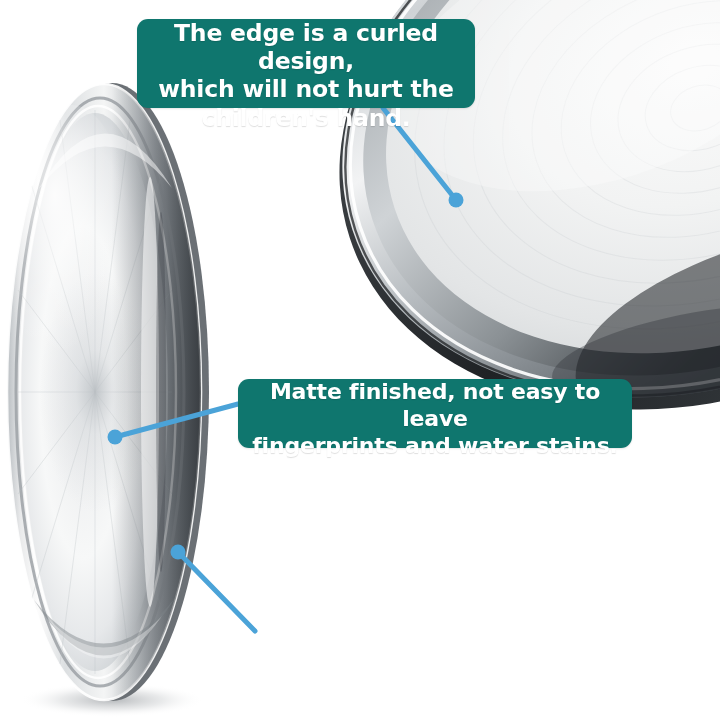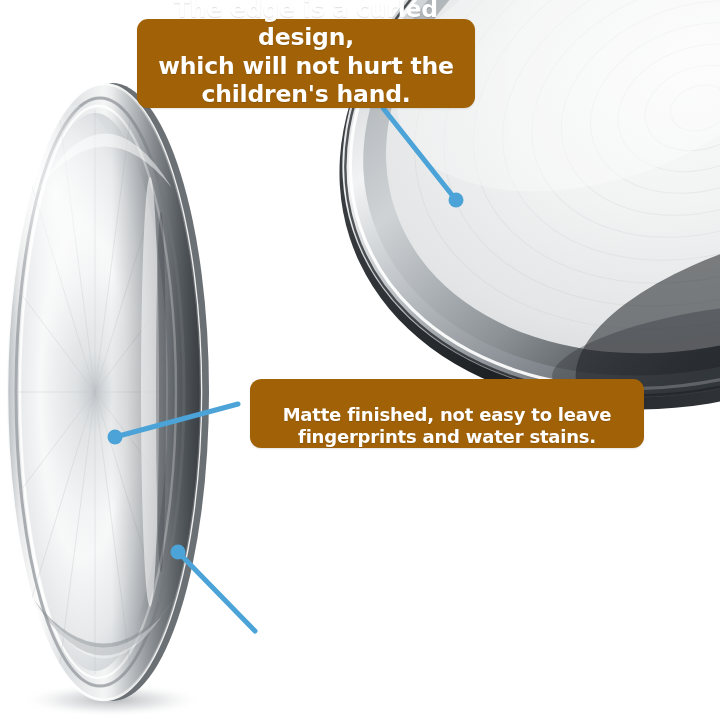--- a/index.html
+++ b/index.html
@@ -21,46 +21,46 @@
     position: absolute;
     inset: 0;
     width: 720px;
     height: 720px;
   }
 
   
   .callout {
     position: absolute;
     box-sizing: border-box;
-    background: #a16207;
+    background: #0f766e;
     border-radius: 11px;
     color: #ffffff;
     font-weight: bold;
     text-align: center;
     letter-spacing: -0.2px;
     display: flex;
-    align-items: flex-end;
+    align-items: flex-start;
     justify-content: center;
     box-shadow: 0 1px 2px rgba(0,0,0,0.10);
     z-index: 40;
   }
   .callout span {
     display: block;
     width: 100%;
     text-shadow: 0 1px 1px rgba(0,0,0,0.13);
     white-space: pre-line;
   }
 
   #callout-edge {
     left: 137px; top: 19px; width: 338px; height: 89px;
     font-size: 23.5px; line-height: 1.20;
   }
   #callout-matte {
-    left: 250px; top: 379px; width: 394px; height: 69px;
-    font-size: 18px; line-height: 1.22;
+    left: 238px; top: 379px; width: 394px; height: 69px;
+    font-size: 22px; line-height: 1.22;
   }
   #callout-steel {
     left: 253px; top: 593px; width: 437px; height: 89px;
     font-size: 23.5px; line-height: 1.20;
   }
 
   
   #connectors { position: absolute; inset: 0; z-index: 30; }
 
   .ghost-text { position: absolute; opacity: 0; pointer-events: none; }

